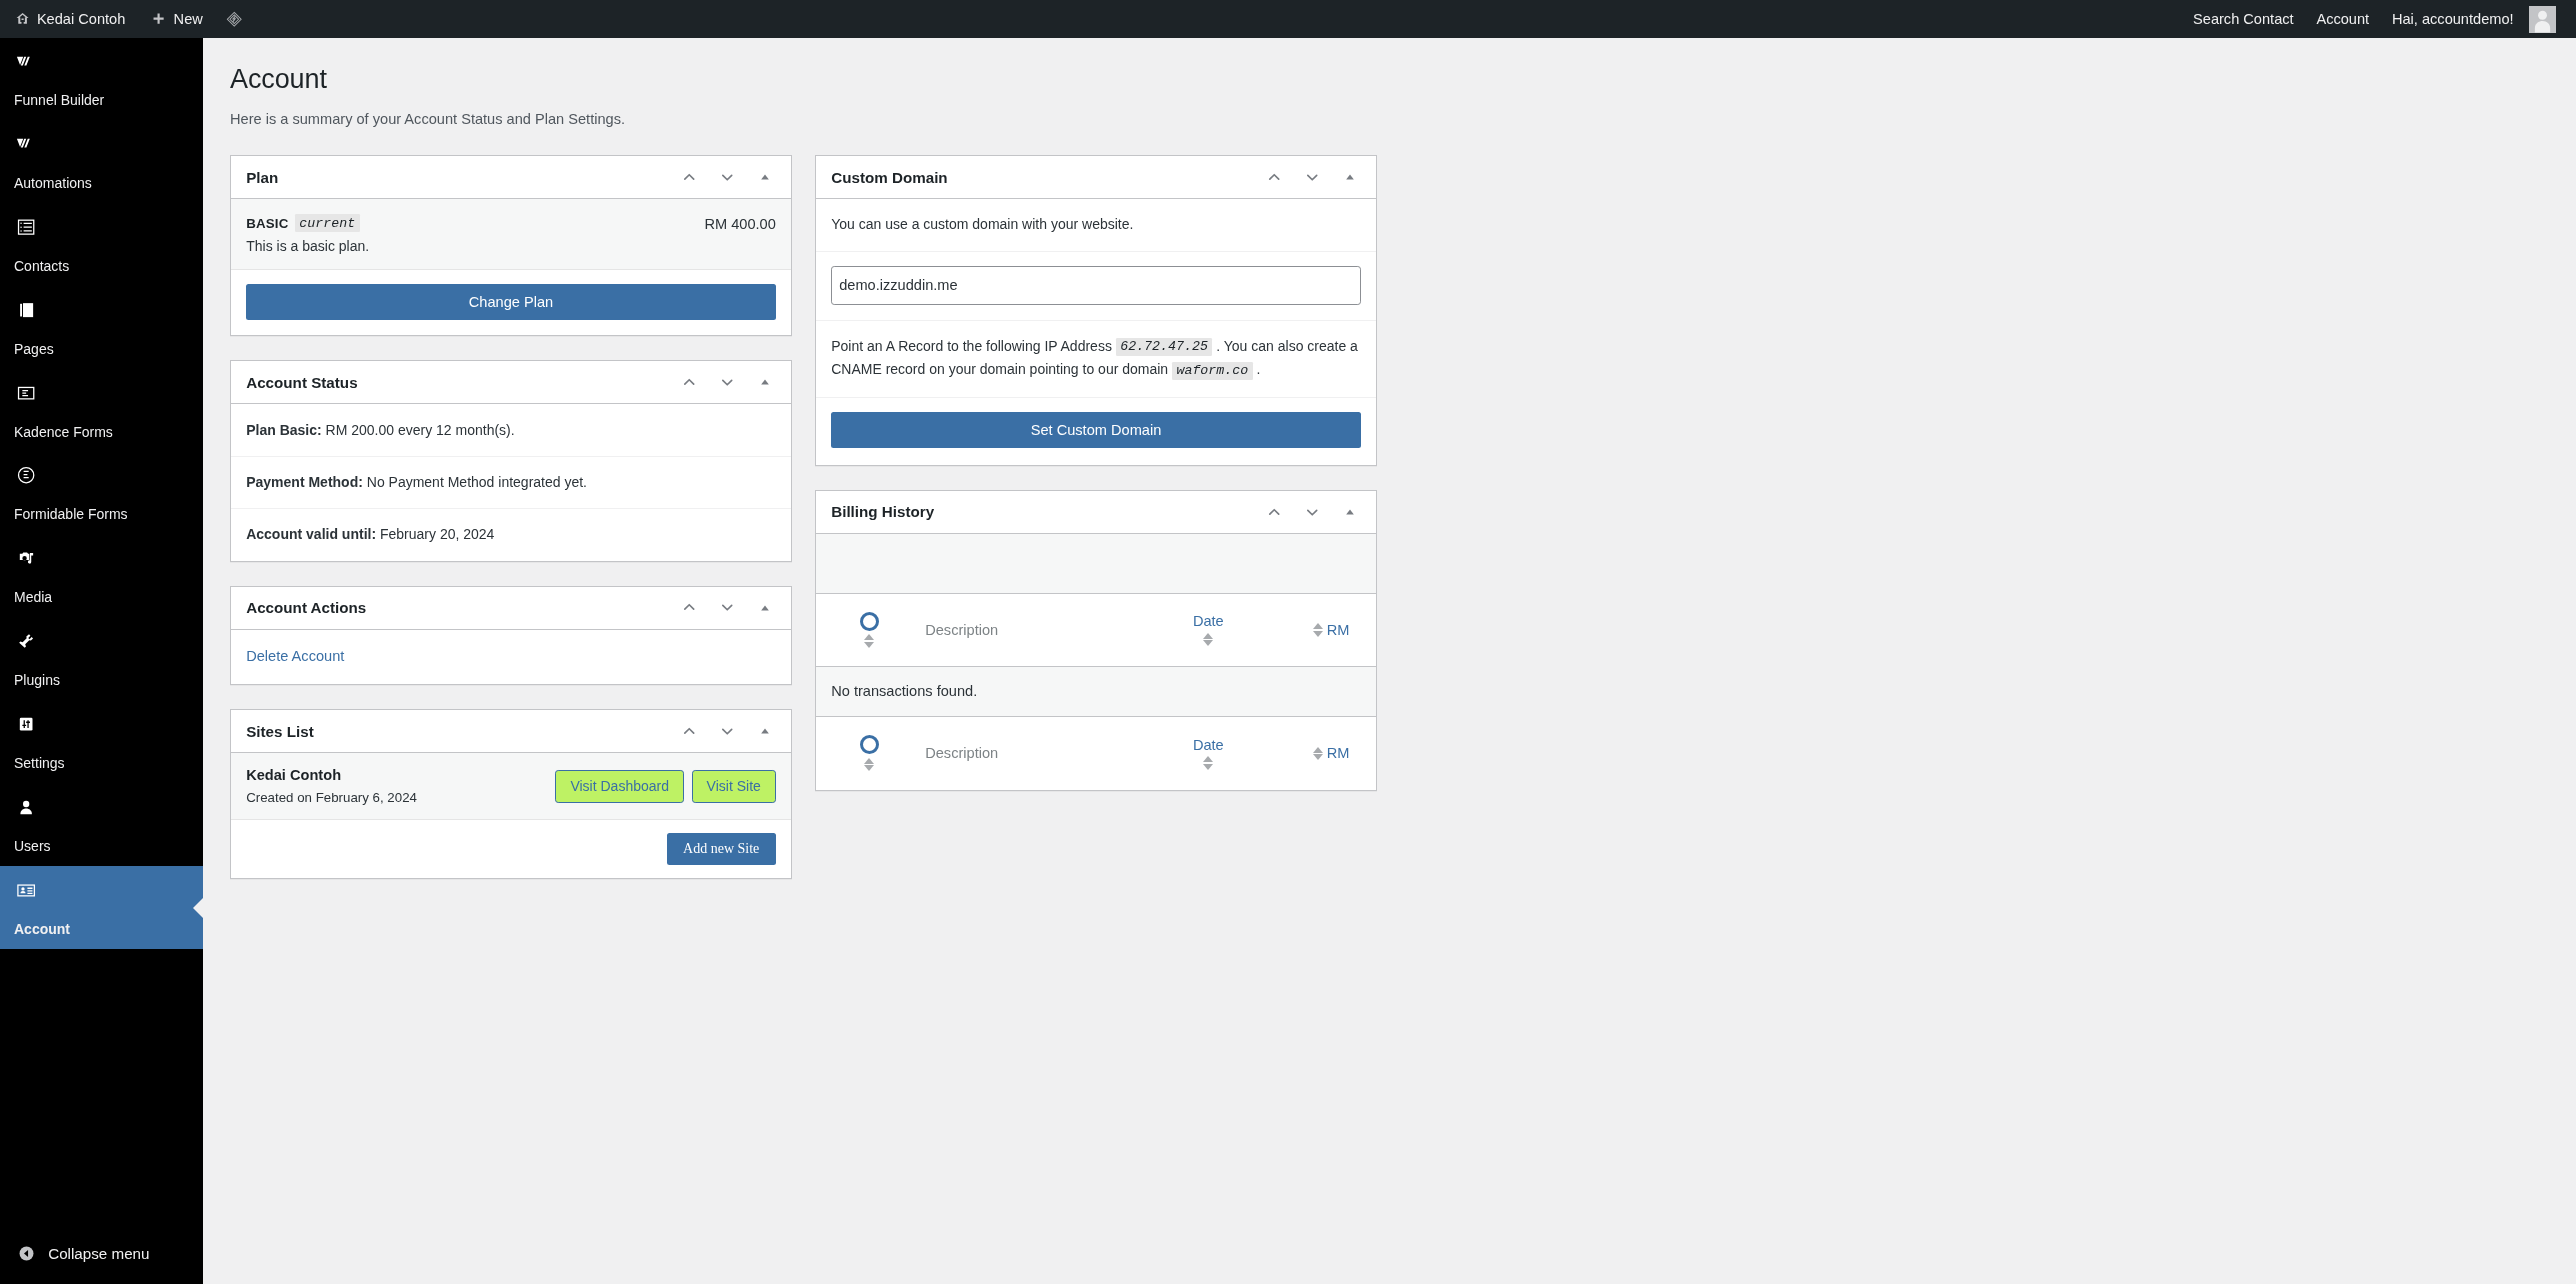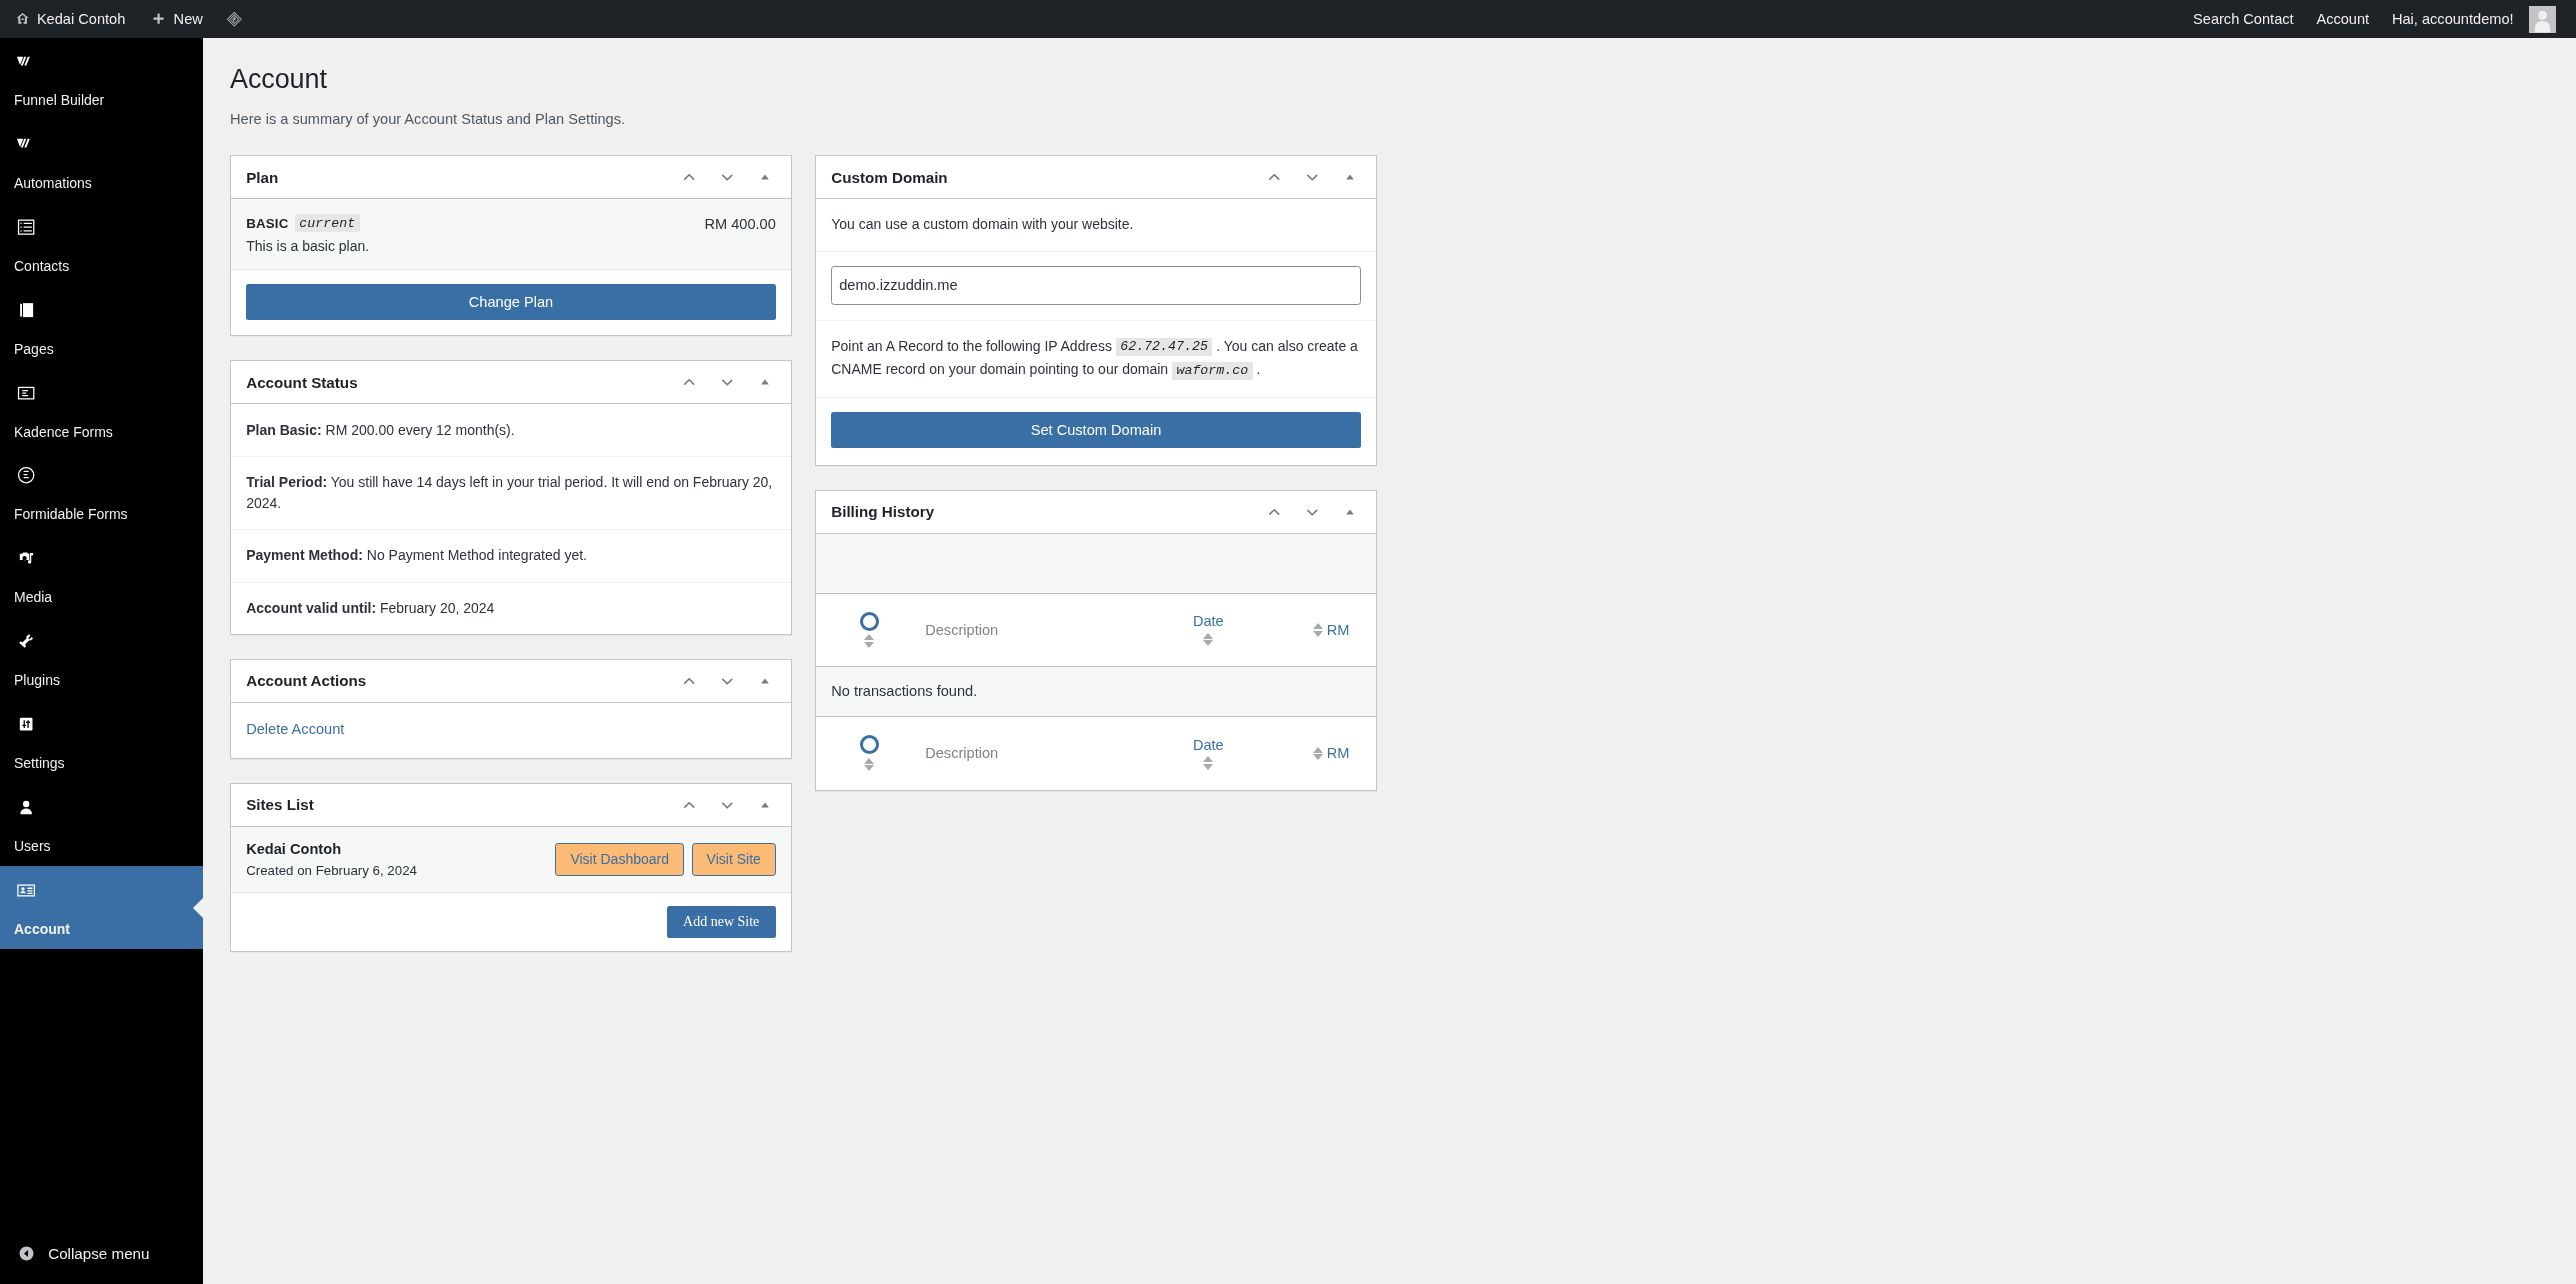--- a/index.html
+++ b/index.html
@@ -174,21 +174,21 @@
   .site-row {
     display: flex; align-items: center;
     padding: 14px 15.2px; background: #f6f7f7;
     border-bottom: 0.6px solid #e5e5e5;
   }
   .site-info { flex: 1 1 auto; }
   .site-name { font-size: 14.6px; font-weight: 700; color: #1d2327; }
   .site-created { font-size: 13.3px; color: #2c3338; margin-top: 6.4px; }
   .site-actions { display: flex; gap: 7.6px; }
   .btn-outline {
-    background: #fdba74; color: #3a6fa5;
+    background: #bef264; color: #3a6fa5;
     border: 0.6px solid #3a6fa5; border-radius: 3.2px;
     font-family: "Liberation Sans", sans-serif;
     font-size: 14px; padding: 7.6px 14px; cursor: pointer;
   }
   .site-foot { padding: 12.7px 15.2px; display: flex; justify-content: flex-end; background: #fff; }
   .btn-primary-sm {
     background: #3a6fa5; color: #fff; border: none; border-radius: 2.5px;
     font-family: Liberation Serif, serif;
     font-size: 14px; padding: 8.3px 16.5px; cursor: pointer;
   }
@@ -459,23 +459,20 @@
                 <svg width="14" height="14" viewBox="0 0 22 22" fill="#787c82">
                   <path d="M11 7l6 8H5z"></path>
                 </svg>
               </span>
           </span>
         </div>
         <div class="panel-row">
           <b>Plan Basic:</b><span> RM 200.00 every 12 month(s).</span>
         </div>
         <div class="panel-row">
-          <b>Trial Period:</b><span> You still have 14 days left in your trial period. It will end on February 20, 2024.</span>
-        </div>
-        <div class="panel-row">
           <b>Payment Method:</b><span> No Payment Method integrated yet.</span>
         </div>
         <div class="panel-row">
           <b>Account valid until:</b><span> February 20, 2024</span>
         </div>
       </div>
 
       <div class="panel">
         <div class="panel-head">
           <span class="panel-title">Account Actions</span>

